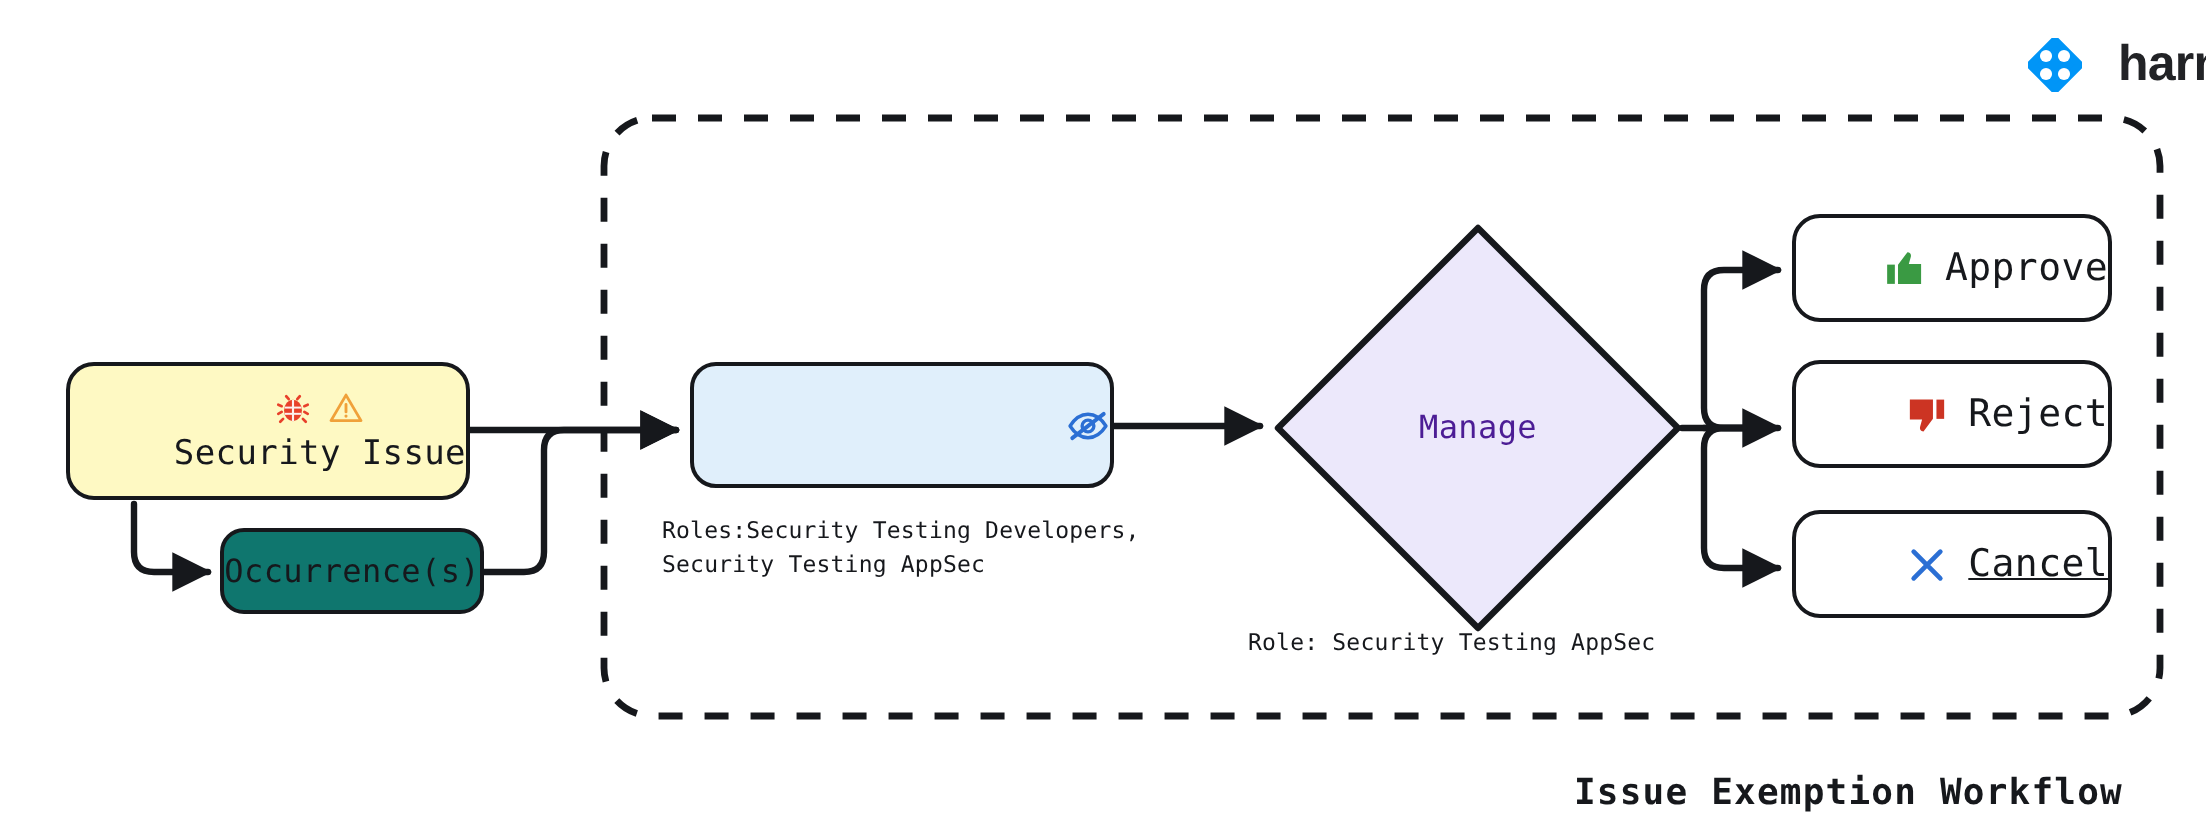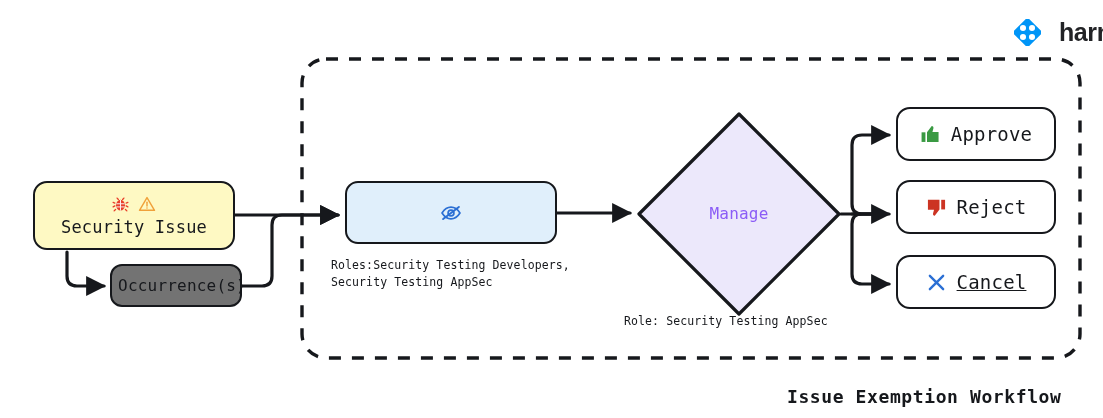--- a/index.html
+++ b/index.html
@@ -40,21 +40,21 @@
     line-height: 1;
   }
 
   
   .node {
     box-sizing: border-box;
     border: 2.6px solid #16181c;
     border-radius: 14px;
     display: flex;
     align-items: center;
-    justify-content: center;
+    justify-content: flex-end;
     color: #16181c;
     font-size: 17px;
     letter-spacing: 0.2px;
     text-align: center;
     background: #ffffff;
   }
   .node .row {
     display: flex;
     align-items: center;
     justify-content: center;
@@ -76,21 +76,21 @@
   }
 
   #node-security-issue {
     left: 33px; top: 181px;
     width: 202px; height: 69px;
     background: #fef9c3;
   }
   #node-occurrences {
     left: 110px; top: 264px;
     width: 132px; height: 43px;
-    background: #737373;
+    background: #0f766e;
     border-radius: 12px;
     font-size: 16px;
     padding-left: 12px;
   }
   #node-request-exemption {
     left: 345px; top: 181px;
     width: 212px; height: 63px;
     background: #e0effb;
     border-radius: 13px;
   }
@@ -101,21 +101,21 @@
     width: 204px; height: 204px;
   }
   #node-manage-exemption .dia-label {
     position: absolute;
     inset: 0;
     display: flex;
     flex-direction: column;
     align-items: center;
     justify-content: center;
     font-size: 16px;
-    color: #8b5cf6;
+    color: #4c1d95;
     line-height: 1.35;
     letter-spacing: 0.2px;
   }
 
   
   .outcome {
     left: 896px;
     width: 160px; height: 54px;
     background: #ffffff;
     font-size: 19px;

